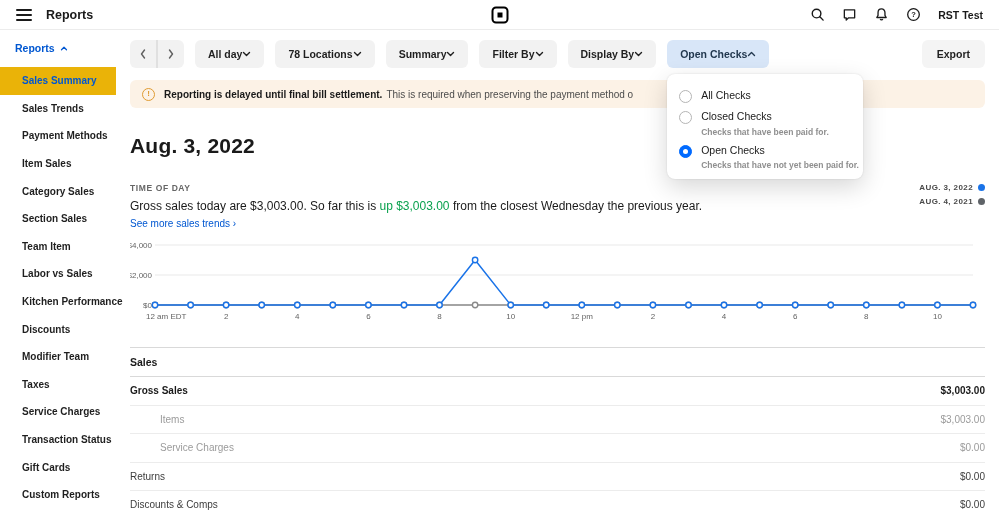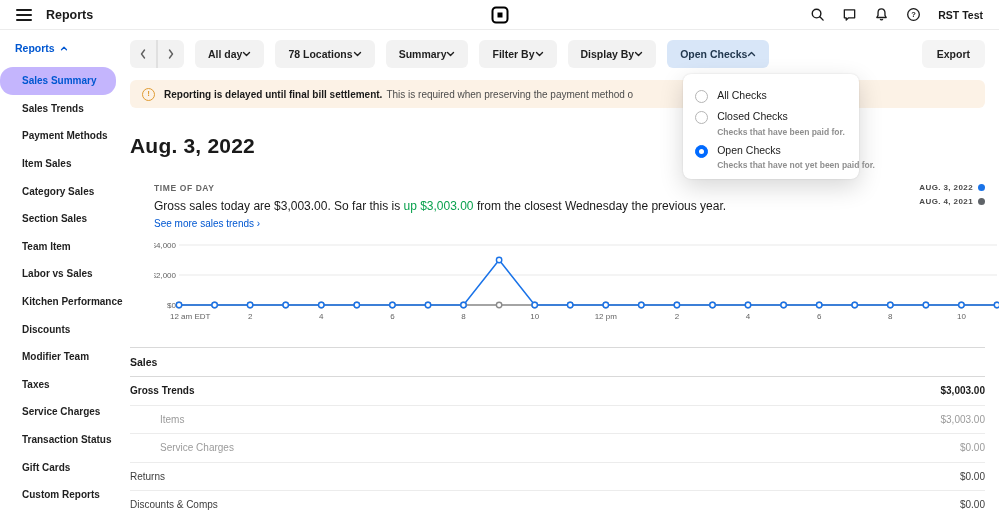--- a/index.html
+++ b/index.html
@@ -20,21 +20,21 @@
   .tb-icon { display:flex; align-items:center; cursor:pointer; color:#1a1a1a; }
   .user { font-size:10.5px; font-weight:700; }
 
   
   .app { display:flex; height:488px; }
   .sidebar { width:116px; flex:none; padding-top:12px; }
   .sb-header { color:#0057d1; font-weight:700; font-size:10.5px; padding:0 0 13px 15px;
     display:flex; align-items:center; gap:5px; cursor:pointer; }
   .sb-item { height:27.6px; display:flex; align-items:center; padding-left:22px;
     font-size:10px; font-weight:600; color:#1f1f1f; cursor:pointer; white-space:nowrap; }
-  .sb-item.selected { background:#c4b5fd; color:#0057d1;border-radius:13px; }
+  .sb-item.selected { background:#eab308; color:#0057d1; }
 
   .main { flex:1; min-width:0; position:relative; padding:0 14px; }
 
   
   .toolbar { display:flex; align-items:center; gap:11px; padding:10px 0 12px; }
   .seg { display:flex; align-items:stretch; background:#f2f2f2; border-radius:6px; height:28px; }
   .seg-arrow { width:27px; display:flex; align-items:center; justify-content:center;
     background:none; border:none; color:#5f5f5f; cursor:pointer; }
   .seg-arrow.prev { border-right:1px solid #e0e0e0; }
   .seg-arrow.next { border-left:1px solid #e0e0e0; }
@@ -43,42 +43,42 @@
   .tb-btn { height:28px; background:#f2f2f2; border:none; border-radius:6px; padding:0 13px;
     font-size:10.5px; font-weight:600; color:#1f1f1f; display:flex; align-items:center; 
     cursor:pointer; position:relative; font-family:inherit; white-space:nowrap; }
   .tb-btn.active { background:#d8e6f8; color:#22384f; }
   .export-btn { margin-left:auto; height:28px; background:#f4f4f4; border:none; border-radius:6px;
     padding:0 15px; font-size:10.5px; font-weight:600; color:#1f1f1f; cursor:pointer;
     font-family:inherit; }
   .chev { flex:none; }
 
   
-  .dd-panel { position:absolute; top:34px; left:16px; width:176px; background:#fff;
+  .dd-panel { position:absolute; top:34px; left:0; width:196px; background:#fff;
     border-radius:8px; box-shadow:0 0 2px rgba(0,0,0,.12), 0 8px 24px rgba(0,0,0,.16);
     padding:8px 0 9px; z-index:50; text-align:left; cursor:default; }
   .dd-option { display:flex; gap:9px; padding:7px 12px 0; cursor:pointer; }
   .radio { flex:none; width:13px; height:13px; border:1.5px solid #b5b5b5; border-radius:50%;
     margin-top:1px; background:#fff; position:relative; }
   .radio.on { border-color:#006aff; background:#006aff; }
   .radio.on::after { content:''; position:absolute; inset:3px; background:#fff; border-radius:50%; }
   .dd-label { font-size:10.5px; font-weight:400; color:#1a1a1a; line-height:1.3; }
   .dd-desc { font-size:8.5px; color:#8f8f8f; margin-top:3px; white-space:nowrap; }
 
   
   .banner { display:flex; align-items:center; gap:9px; background:#fcf2e6; border-radius:6px;
     height:28px; padding:0 12px; font-size:10px; color:#4c4c4c; white-space:nowrap; overflow:hidden; }
   .banner-icon { flex:none; width:13px; height:13px; border:1.5px solid #df9b32; border-radius:50%;
     color:#df9b32; font-size:8px; font-weight:700; display:flex; align-items:center;
     justify-content:center; line-height:1; }
   .banner b { color:#1a1a1a; margin-right:4px; }
 
   
   .page-title { font-size:21px; font-weight:700; margin-top:26px; letter-spacing:.2px; }
-  .tod { margin-top:25px; position:relative;margin-left:24px; }
+  .tod { margin-top:25px; position:relative; }
   .tod-label { font-size:8.5px; font-weight:700; letter-spacing:.6px; color:#666; }
   .tod-summary { font-size:12px; margin-top:6px; color:#1a1a1a; }
   .up { color:#0aa14e; }
   .tod-link { font-size:10px; color:#0057d1; margin-top:4px; display:inline-block; cursor:pointer; }
   .legend { position:absolute; right:0; top:0; }
   .legend-item { display:flex; align-items:center; justify-content:flex-end; gap:5px;
     font-size:8px; font-weight:700; letter-spacing:.4px; color:#4a4a4a; margin-bottom:5px; }
   .lg-dot { width:7px; height:7px; border-radius:50%; }
   .chart { margin-top:6px; }
 
@@ -336,21 +336,21 @@
             <circle cx="771.9" cy="68.0" r="2.7" fill="#fff" stroke="#1a73e8" stroke-width="1.4"></circle>
             <circle cx="807.4" cy="68.0" r="2.7" fill="#fff" stroke="#1a73e8" stroke-width="1.4"></circle>
             <circle cx="843.0" cy="68.0" r="2.7" fill="#fff" stroke="#1a73e8" stroke-width="1.4"></circle>
           </svg></div>
     </section>
 
     <section class="sales">
       <div class="sales-header">Sales</div>
       <div id="sales-rows">
           <div class="row bold">
-            <span>Gross Trends</span>
+            <span>Gross Sales</span>
             <span>$3,003.00</span>
           </div>
           <div class="row sub">
             <span>Items</span>
             <span>$3,003.00</span>
           </div>
           <div class="row sub">
             <span>Service Charges</span>
             <span>$0.00</span>
           </div>

